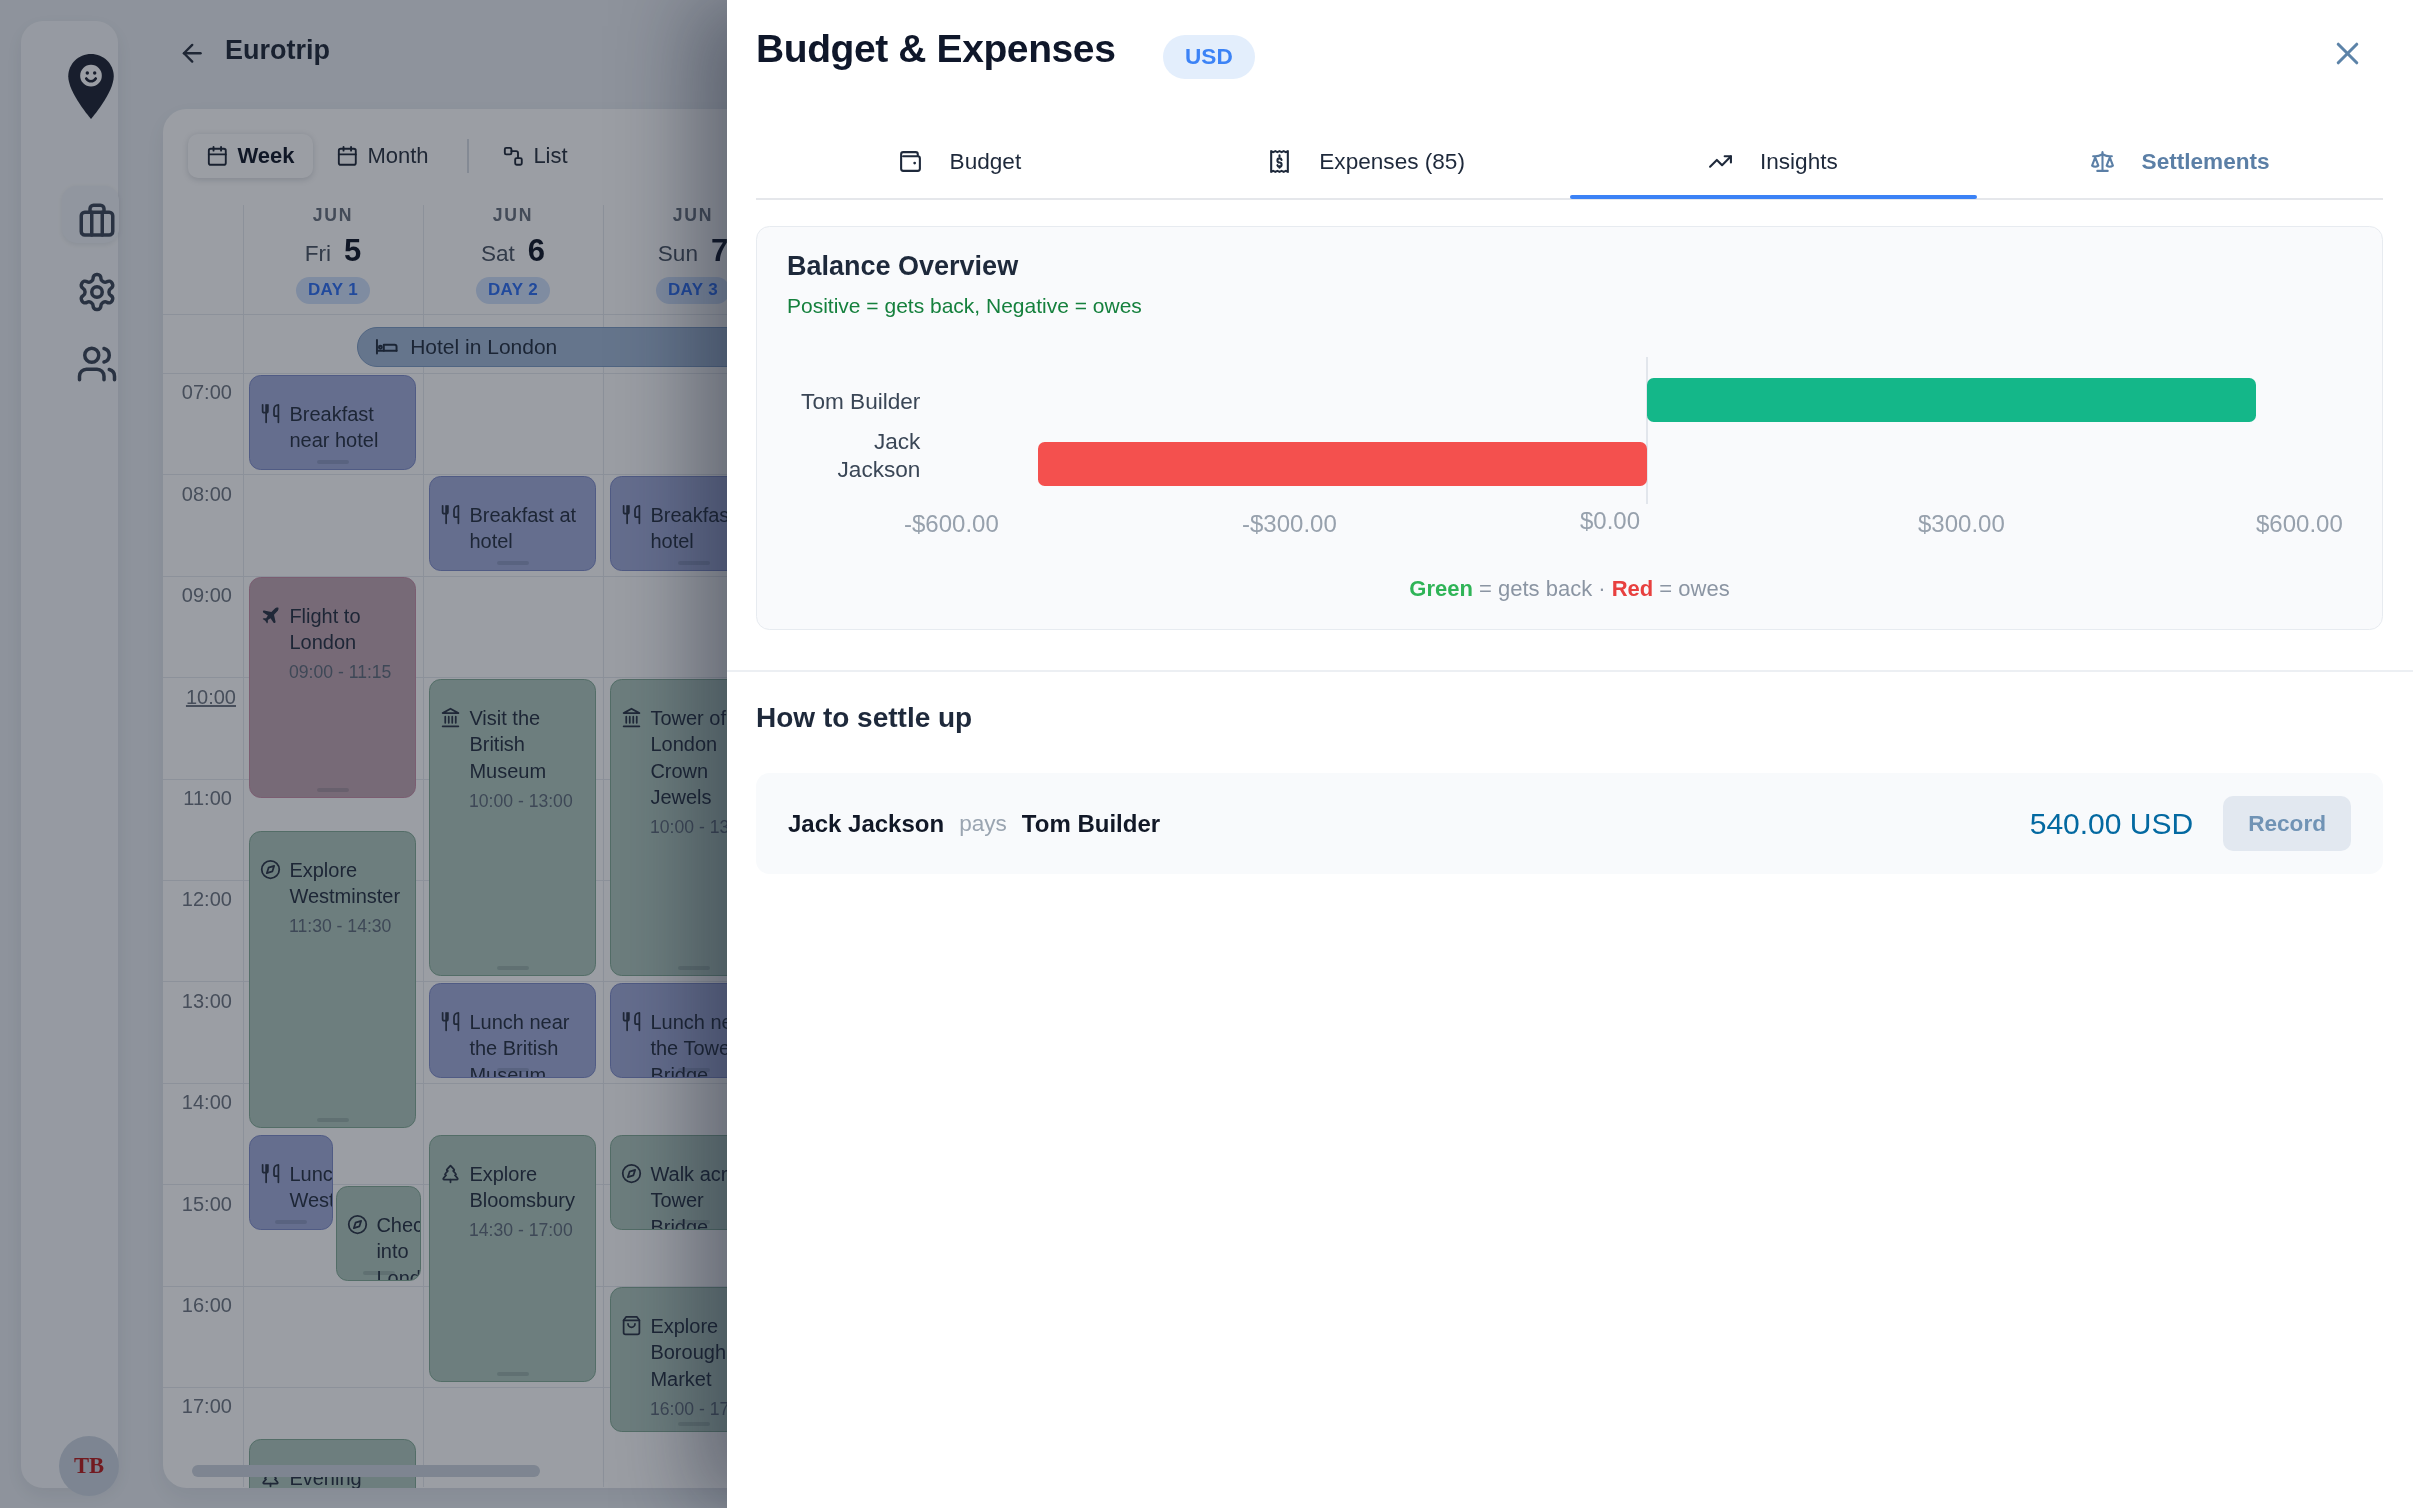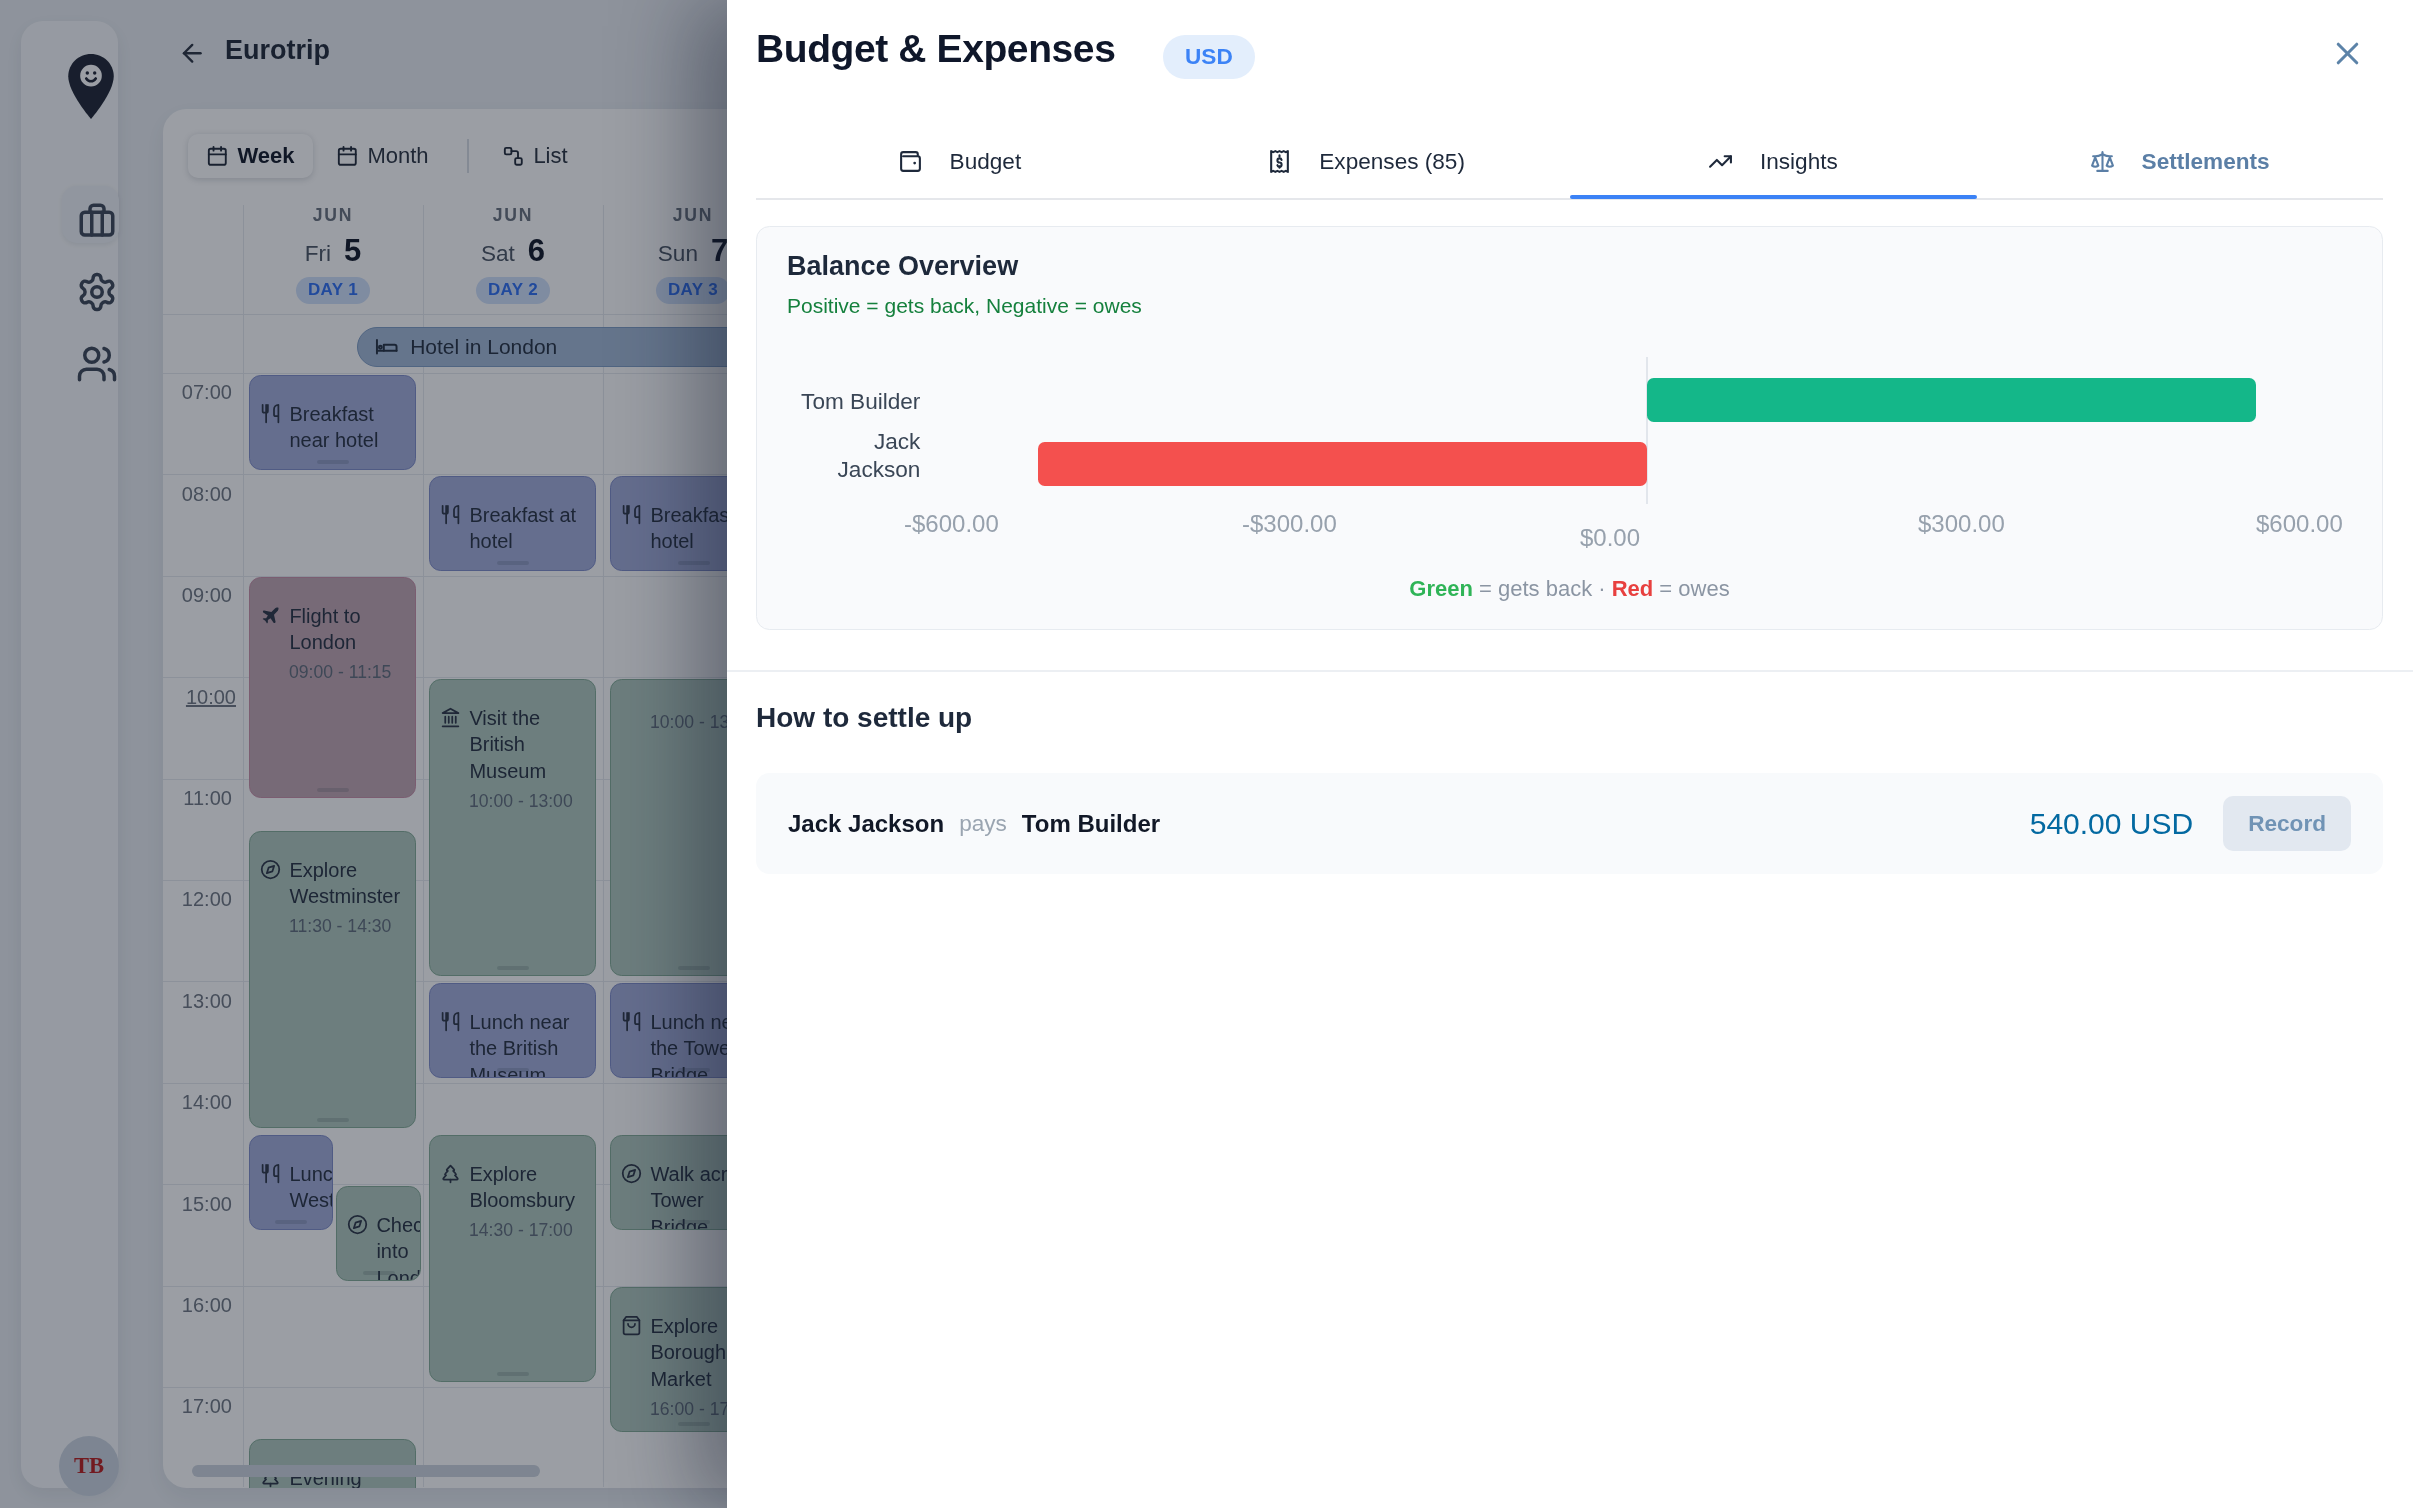--- a/index.html
+++ b/index.html
@@ -334,20 +334,30 @@
               <svg viewBox="0 0 24 24" width="100%" height="100%" fill="none" stroke="currentColor" stroke-width="2" stroke-linecap="round" stroke-linejoin="round">
                 <path d="M3 2v7c0 1.1.9 2 2 2h2a2 2 0 0 0 2-2V2"></path>
                 <path d="M7 2v20"></path>
                 <path d="M21 15V2a5 5 0 0 0-5 5v6c0 1.1.9 2 2 2h3Zm0 0v7"></path>
               </svg>
             </span>
             <span class="t">Breakfast at hotel</span>
           </div>
         </div>
         <div class="event sight tall" style="left: 447px; top: 570px; width: 167px; height: 297px;">
+          <div class="row">
+            <span class="ic">
+              <svg viewBox="0 0 24 24" width="100%" height="100%" fill="none" stroke="currentColor" stroke-width="2" stroke-linecap="round" stroke-linejoin="round">
+                <path d="M3 22h18"></path>
+                <path d="M6 18v-7M10 18v-7M14 18v-7M18 18v-7"></path>
+                <path d="M12 2 3 7h18Z"></path>
+              </svg>
+            </span>
+            <span class="t">Tower of London Crown Jewels</span>
+          </div>
           <div class="tm">10:00 - 13:00</div>
         </div>
         <div class="event meal tall" style="left: 447px; top: 874px; width: 167px; height: 95px;">
           <div class="row">
             <span class="ic">
               <svg viewBox="0 0 24 24" width="100%" height="100%" fill="none" stroke="currentColor" stroke-width="2" stroke-linecap="round" stroke-linejoin="round">
                 <path d="M3 2v7c0 1.1.9 2 2 2h2a2 2 0 0 0 2-2V2"></path>
                 <path d="M7 2v20"></path>
                 <path d="M21 15V2a5 5 0 0 0-5 5v6c0 1.1.9 2 2 2h3Zm0 0v7"></path>
               </svg>
@@ -455,21 +465,21 @@
       <div class="abs bal-title">Balance Overview</div>
       <div class="abs bal-sub">Positive = gets back, Negative = owes</div>
       <div id="chartArea">
           <div class="gridline" style="left: 889px; top: 130px; height: 147px;"></div>
           <div class="chart-name" style="left: -12.6px; top: 161px;">Tom Builder</div>
           <div class="bar" style="left: 890px; top: 151px; width: 609px; height: 44px; background: rgb(20, 183, 137);"></div>
           <div class="chart-name" style="left: -12.6px; top: 201px;">Jack<br>Jackson</div>
           <div class="bar" style="left: 281px; top: 215px; width: 609px; height: 44px; background: rgb(244, 80, 78);"></div>
           <div class="tick" style="left: 147px; top: 283px;">-$600.00</div>
           <div class="tick" style="left: 485px; top: 283px;">-$300.00</div>
-          <div class="tick" style="left: 823px; top: 297px;">$0.00</div>
+          <div class="tick" style="left: 823px; top: 280px;">$0.00</div>
           <div class="tick" style="left: 1161px; top: 283px;">$300.00</div>
           <div class="tick" style="left: 1499px; top: 283px;">$600.00</div>
         </div>
       <div class="abs legend" id="chartLegend"><span style="color: rgb(47, 180, 87); font-weight: 700;">Green</span><span style="color: rgb(139, 149, 163);"> = gets back · </span><span style="color: rgb(232, 64, 63); font-weight: 700;">Red</span><span style="color: rgb(139, 149, 163);"> = owes</span></div>
     </div>
 
     <div class="abs divider"></div>
     <div class="abs settle-h">How to settle up</div>
 
     <div class="abs settle-card">

